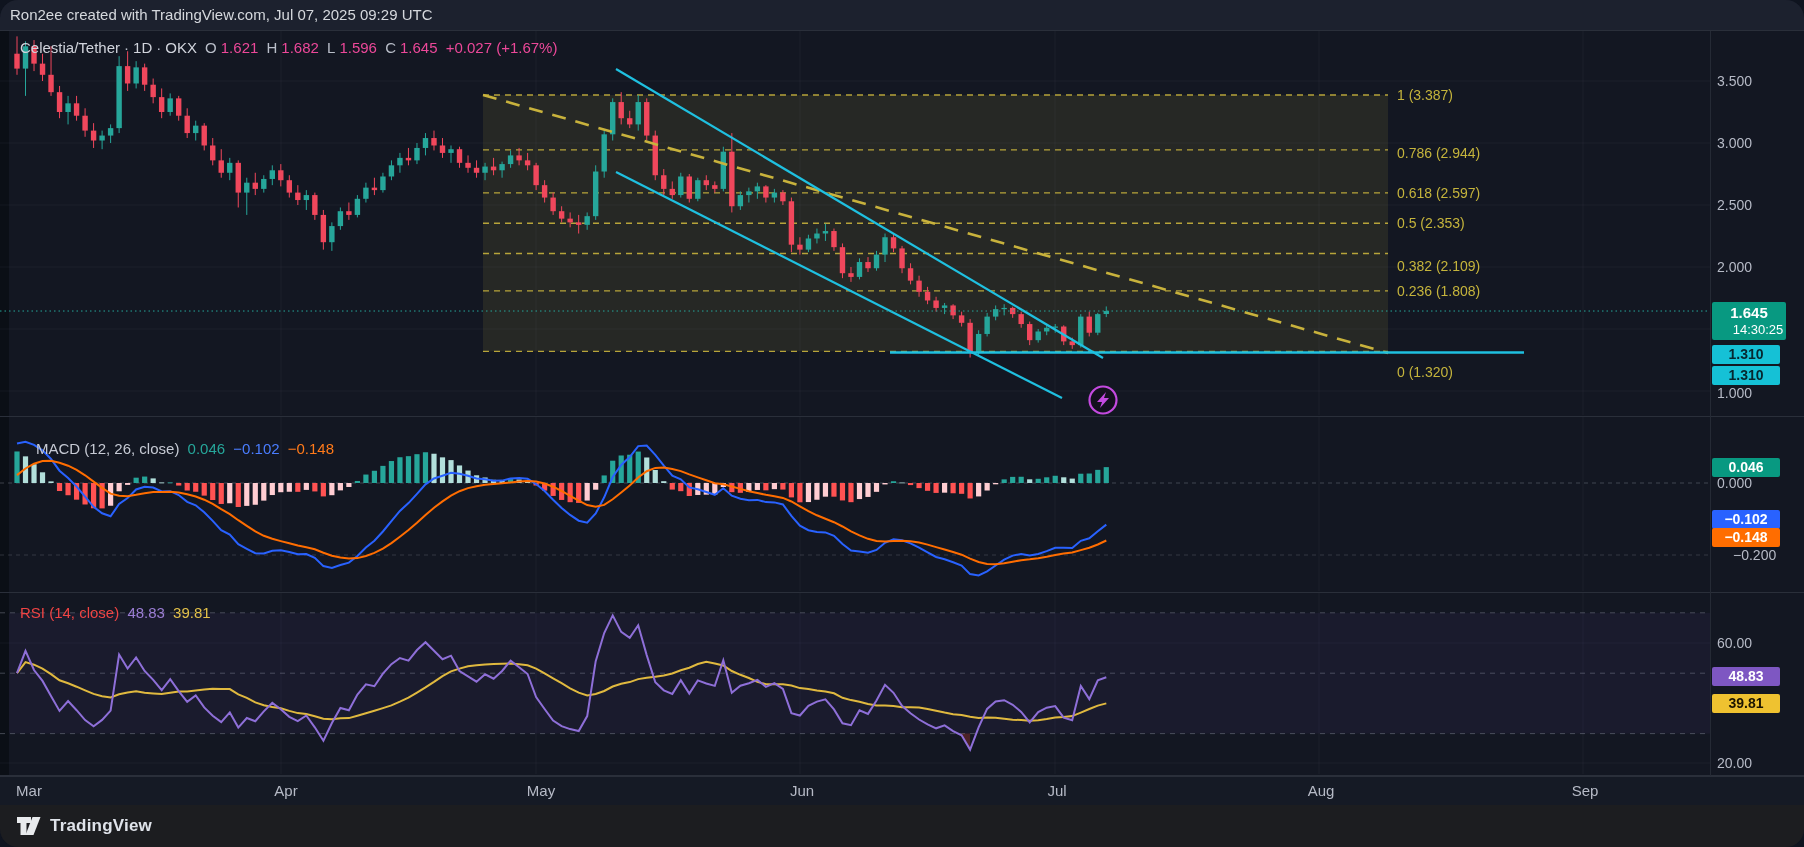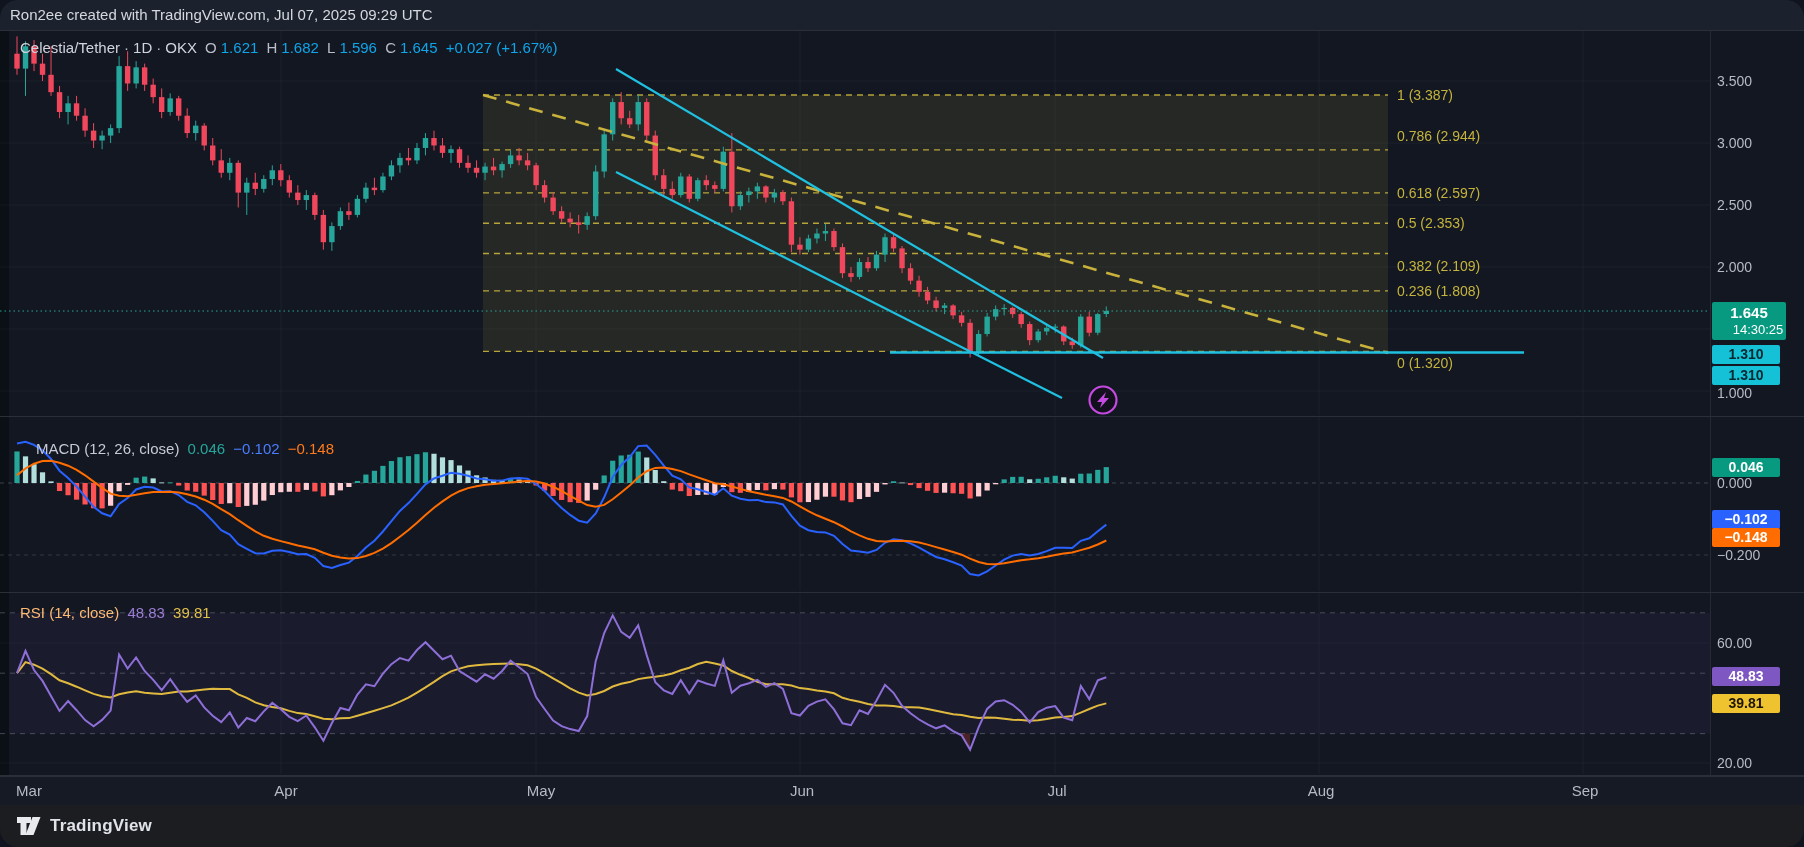--- a/index.html
+++ b/index.html
@@ -6,21 +6,21 @@
   #app{position:relative;width:1804px;height:847px;overflow:hidden;
        font-family:"Liberation Sans",sans-serif;background:#131722;border-radius:18px;}
   #topbar{position:absolute;left:0;top:0;width:1804px;height:30px;background:#1c212e;
           border-bottom:1px solid #2a2f3a;z-index:3;}
   #topbar span{display:inline-block;margin-left:10px;line-height:30px;color:#d5d8dd;font-size:15px;}
   #chart-svg{position:absolute;left:0;top:0;z-index:1;pointer-events:none;}
   #overlays{position:absolute;left:0;top:0;width:1804px;height:847px;z-index:2;}
   .legend{position:absolute;font-size:15px;color:#d1d4dc;white-space:nowrap;}
   .legend span{margin-right:4px;}
   .lg-key{color:#b9bec9;margin-right:1px;}
-  .lg-up{color:#0ea5e9;}
+  .lg-up{color:#ec4899;}
   .axlab{position:absolute;left:1717px;transform:translateY(-50%);color:#b6bac6;font-size:14px;}
   .fiblab{position:absolute;left:1397px;transform:translateY(-50%);color:#c5b43c;font-size:14px;white-space:nowrap;}
   .mon{position:absolute;top:782px;transform:translateX(-50%);color:#b6bac6;font-size:15px;}
   .badge{position:absolute;left:1712px;width:68px;height:19px;border-radius:2px;
          font-size:14px;font-weight:bold;line-height:19px;text-align:center;color:#fff;}
   .badge-main{width:74px;height:38px;line-height:17px;font-size:15px;padding-top:2px;box-sizing:border-box;}
   .badge-sub{display:block;font-weight:normal;font-size:13px;padding-left:18px;}
   #timeaxis{position:absolute;left:0;top:776px;width:1804px;height:29px;background:#151a25;
             border-top:1px solid #2a2f3a;z-index:0;}
   #bottombar{position:absolute;left:0;top:805px;width:1804px;height:42px;background:#1c1d20;z-index:3;}
@@ -524,42 +524,42 @@
     </div>
 
     <div class="legend" style="left:36px;top:440px;">
       <span style="color:#c6cad4">MACD (12, 26, close)</span>
       <span style="color:#26a69a">0.046</span>
       <span style="color:#4a7dff">−0.102</span>
       <span style="color:#ff7a1a">−0.148</span>
     </div>
 
     <div class="legend" style="left:20px;top:604px;">
-      <span style="color:#fdba74">RSI (14, close)</span>
+      <span style="color:#ef4444">RSI (14, close)</span>
       <span style="color:#9b7dd4">48.83</span>
       <span style="color:#e3c14a">39.81</span>
     </div>
 
     <div id="gen-labels">
         <div class="axlab" style="top: 81px;">3.500</div>
         <div class="axlab" style="top: 143px;">3.000</div>
         <div class="axlab" style="top: 205px;">2.500</div>
         <div class="axlab" style="top: 267px;">2.000</div>
         <div class="axlab" style="top: 393px;">1.000</div>
         <div class="axlab" style="top: 483px;">0.000</div>
-        <div class="axlab" style="top: 555px;">−0.200</div>
+        <div class="axlab" style="top: 555px; margin-left: 16px;">−0.200</div>
         <div class="axlab" style="top: 643px;">60.00</div>
         <div class="axlab" style="top: 763px;">20.00</div>
         <div class="fiblab" style="top: 95.012px;">1 (3.387)</div>
-        <div class="fiblab" style="top: 136px;">0.786 (2.944)</div>
+        <div class="fiblab" style="top: 153px;">0.786 (2.944)</div>
         <div class="fiblab" style="top: 192.972px;">0.618 (2.597)</div>
         <div class="fiblab" style="top: 223.228px;">0.5 (2.353)</div>
         <div class="fiblab" style="top: 253.484px; margin-top: 13px;">0.382 (2.109)</div>
         <div class="fiblab" style="top: 290.808px;">0.236 (1.808)</div>
-        <div class="fiblab" style="top: 363px;">0 (1.320)</div>
+        <div class="fiblab" style="top: 372px;">0 (1.320)</div>
         <div class="mon" style="left: 29px;">Mar</div>
         <div class="mon" style="left: 286px;">Apr</div>
         <div class="mon" style="left: 541px;">May</div>
         <div class="mon" style="left: 802px;">Jun</div>
         <div class="mon" style="left: 1057px;">Jul</div>
         <div class="mon" style="left: 1321px;">Aug</div>
         <div class="mon" style="left: 1585px;">Sep</div>
         <div class="badge badge-main" style="top: 302px; background: rgb(8, 153, 129); color: rgb(255, 255, 255);">1.645<span class="badge-sub">14:30:25</span></div>
         <div class="badge" style="top: 345px; background: rgb(21, 193, 214); color: rgb(6, 40, 48);">1.310</div>
         <div class="badge" style="top: 366px; background: rgb(21, 193, 214); color: rgb(6, 40, 48);">1.310</div>

